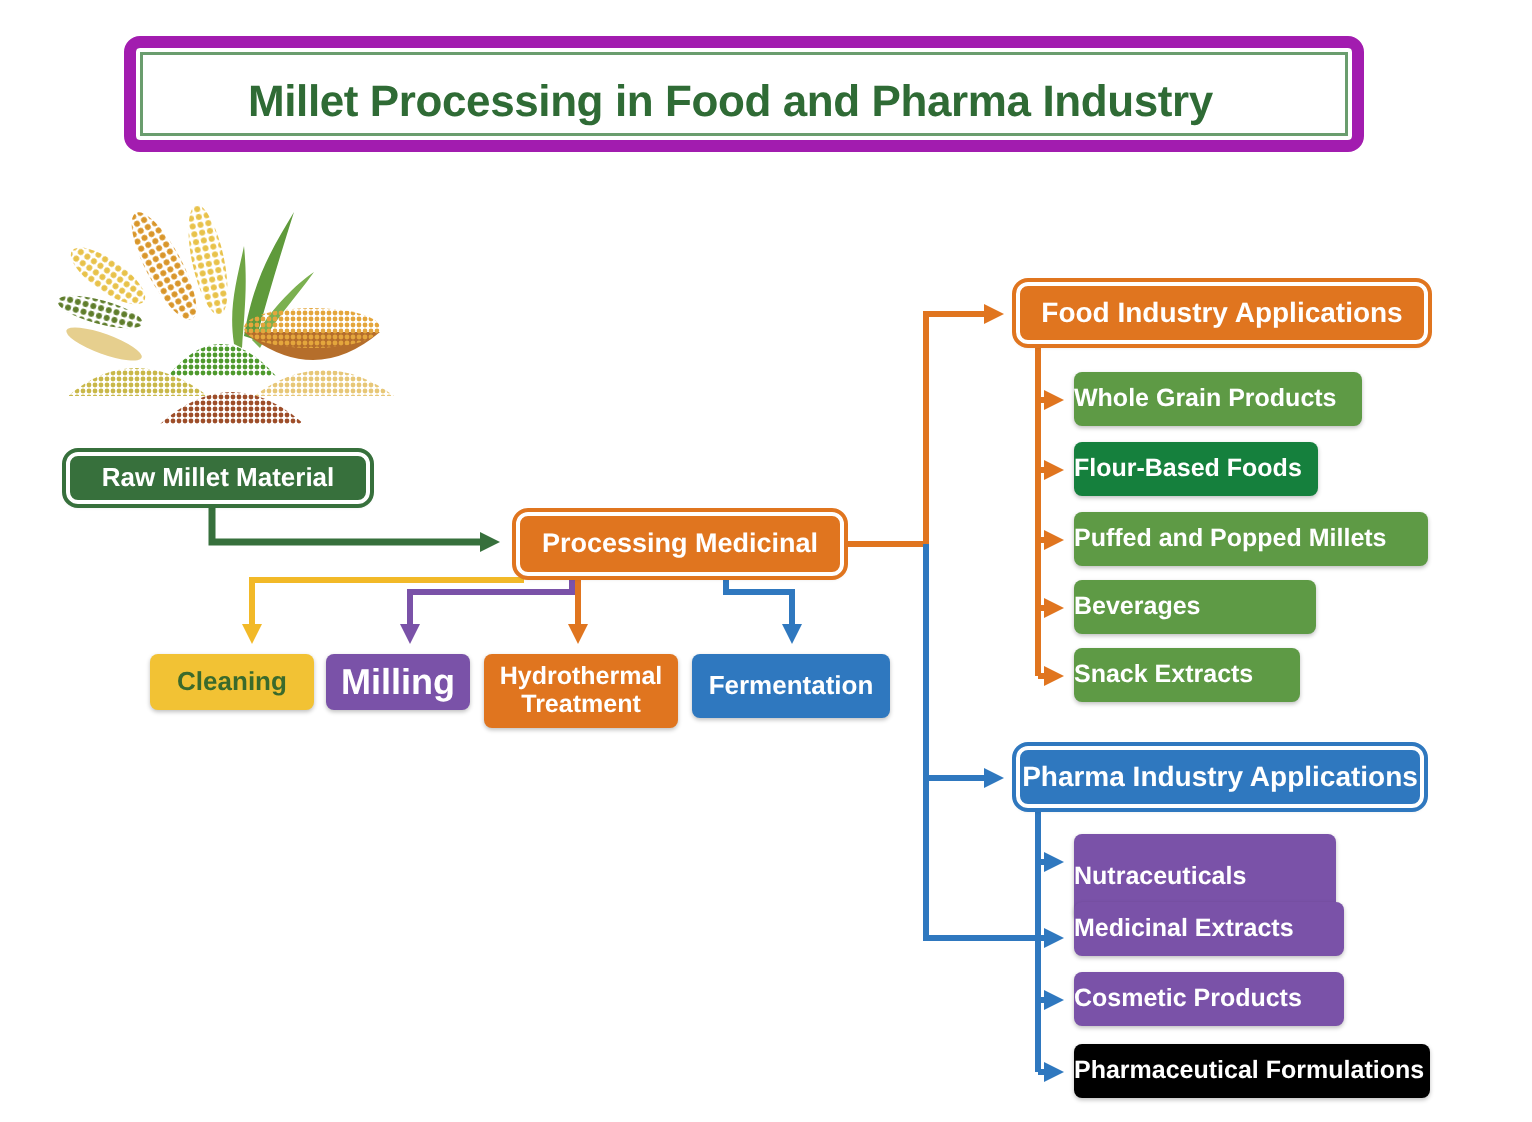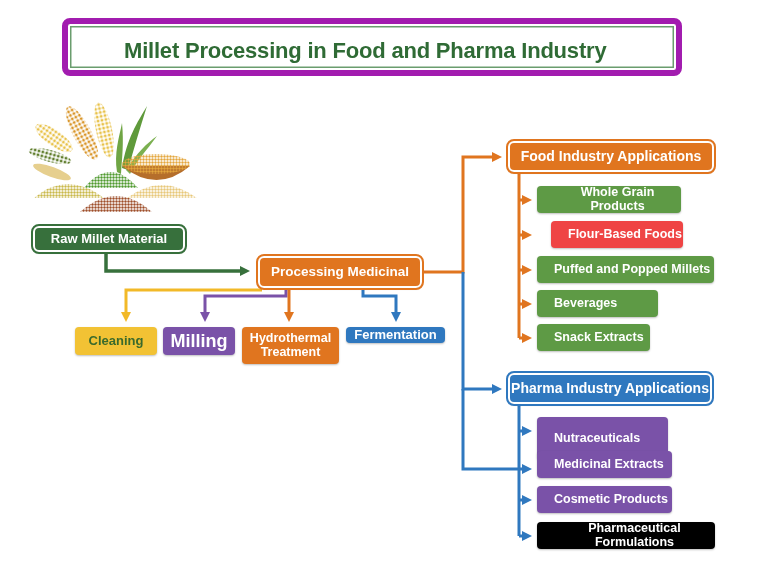--- a/index.html
+++ b/index.html
@@ -23,21 +23,21 @@
     .node {
       box-sizing: border-box; color: #fff; font-weight: bold;
       font-family: "Liberation Sans", sans-serif;
       display: flex; align-items: center; justify-content: center; text-align: center;
       border-radius: 4px; line-height: 1.05;
       box-shadow: 0 1px 2px rgba(0,0,0,0.25);
     }
     .node.main {
       border: 2px solid #fff; outline: 2px solid; outline-offset: 0px; border-radius: 6px;
     }
-    .node.leaf { justify-content: flex-start; padding-left: 17px; font-size: 12.5px; }
+    .node.leaf { justify-content: flex-start; padding-left: 0; font-size: 12.5px; }
     svg.wires { position: absolute; left: 0; top: 0; }
   </style>
 </head>
 <body>
 
 <div class="abs title-box">
   <div class="title-text">Millet Processing in Food and Pharma Industry</div>
 </div>
 
 <svg class="abs" style="left:22px;top:98px;" width="180" height="122" viewBox="0 0 180 122">
@@ -134,26 +134,26 @@
 <div class="abs node main" style="left:33px;top:226px;width:152px;height:26px;background:#37703c;outline-color:#37703c;font-size:13px;">Raw Millet Material</div>
 
 <div class="abs node main" style="left:258px;top:256px;width:164px;height:32px;background:#e0751f;outline-color:#e0751f;font-size:13.5px;">Processing Medicinal</div>
 
 <div class="abs node" style="left:75px;top:327px;width:82px;height:28px;background:#f2c234;color:#3a6a2c;font-size:13px;">Cleaning</div>
 <div class="abs node" style="left:163px;top:327px;width:72px;height:28px;background:#7a52a8;font-size:18px;">Milling</div>
 <div class="abs node" style="left:242px;top:327px;width:97px;height:37px;background:#e0751f;font-size:12.5px;flex-direction:column;">
   <span>Hydrothermal</span>
   <span>Treatment</span>
 </div>
-<div class="abs node" style="left:346px;top:327px;width:99px;height:16px;background:#2f78bf;font-size:13px;">Fermentation</div>
+<div class="abs node" style="left:346px;top:327px;width:99px;height:32px;background:#2f78bf;font-size:13px;">Fermentation</div>
 
 <div class="abs node main" style="left:508px;top:141px;width:206px;height:31px;background:#e0751f;outline-color:#e0751f;font-size:14px;">Food Industry Applications</div>
 
 <div class="abs node leaf" style="left:537px;top:186px;width:144px;height:27px;background:#5e9a45;">Whole Grain Products</div>
-<div class="abs node leaf" style="left:551px;top:221px;width:132px;height:27px;background:#ef4444;">Flour-Based Foods</div>
+<div class="abs node leaf" style="left:537px;top:221px;width:122px;height:27px;background:#15803d;">Flour-Based Foods</div>
 <div class="abs node leaf" style="left:537px;top:256px;width:177px;height:27px;background:#5e9a45;">Puffed and Popped Millets</div>
 <div class="abs node leaf" style="left:537px;top:290px;width:121px;height:27px;background:#5e9a45;">Beverages</div>
 <div class="abs node leaf" style="left:537px;top:324px;width:113px;height:27px;background:#5e9a45;">Snack Extracts</div>
 
 <div class="abs node main" style="left:508px;top:373px;width:204px;height:31px;background:#2f78bf;outline-color:#2f78bf;font-size:14px;">Pharma Industry Applications</div>
 
 <div class="abs node leaf" style="left:537px;top:417px;width:131px;height:43px;background:#7a52a8;">Nutraceuticals</div>
 <div class="abs node leaf" style="left:537px;top:451px;width:135px;height:27px;background:#7a52a8;">Medicinal Extracts</div>
 <div class="abs node leaf" style="left:537px;top:486px;width:135px;height:27px;background:#7a52a8;">Cosmetic Products</div>
 <div class="abs node leaf" style="left:537px;top:522px;width:178px;height:27px;background:#000000;">Pharmaceutical Formulations</div>

